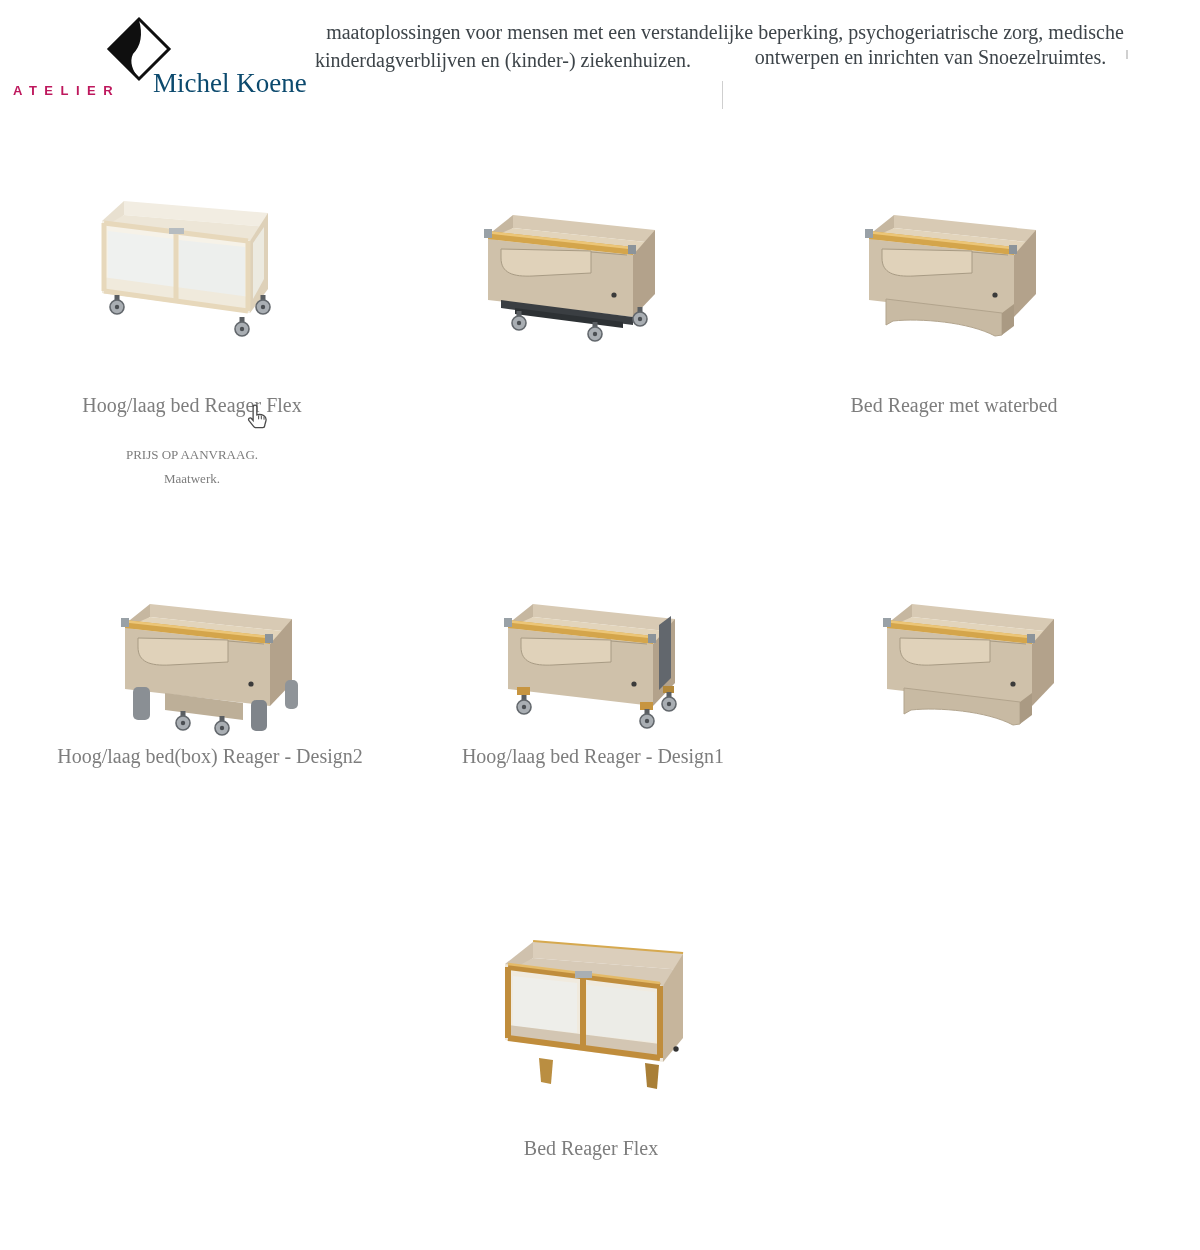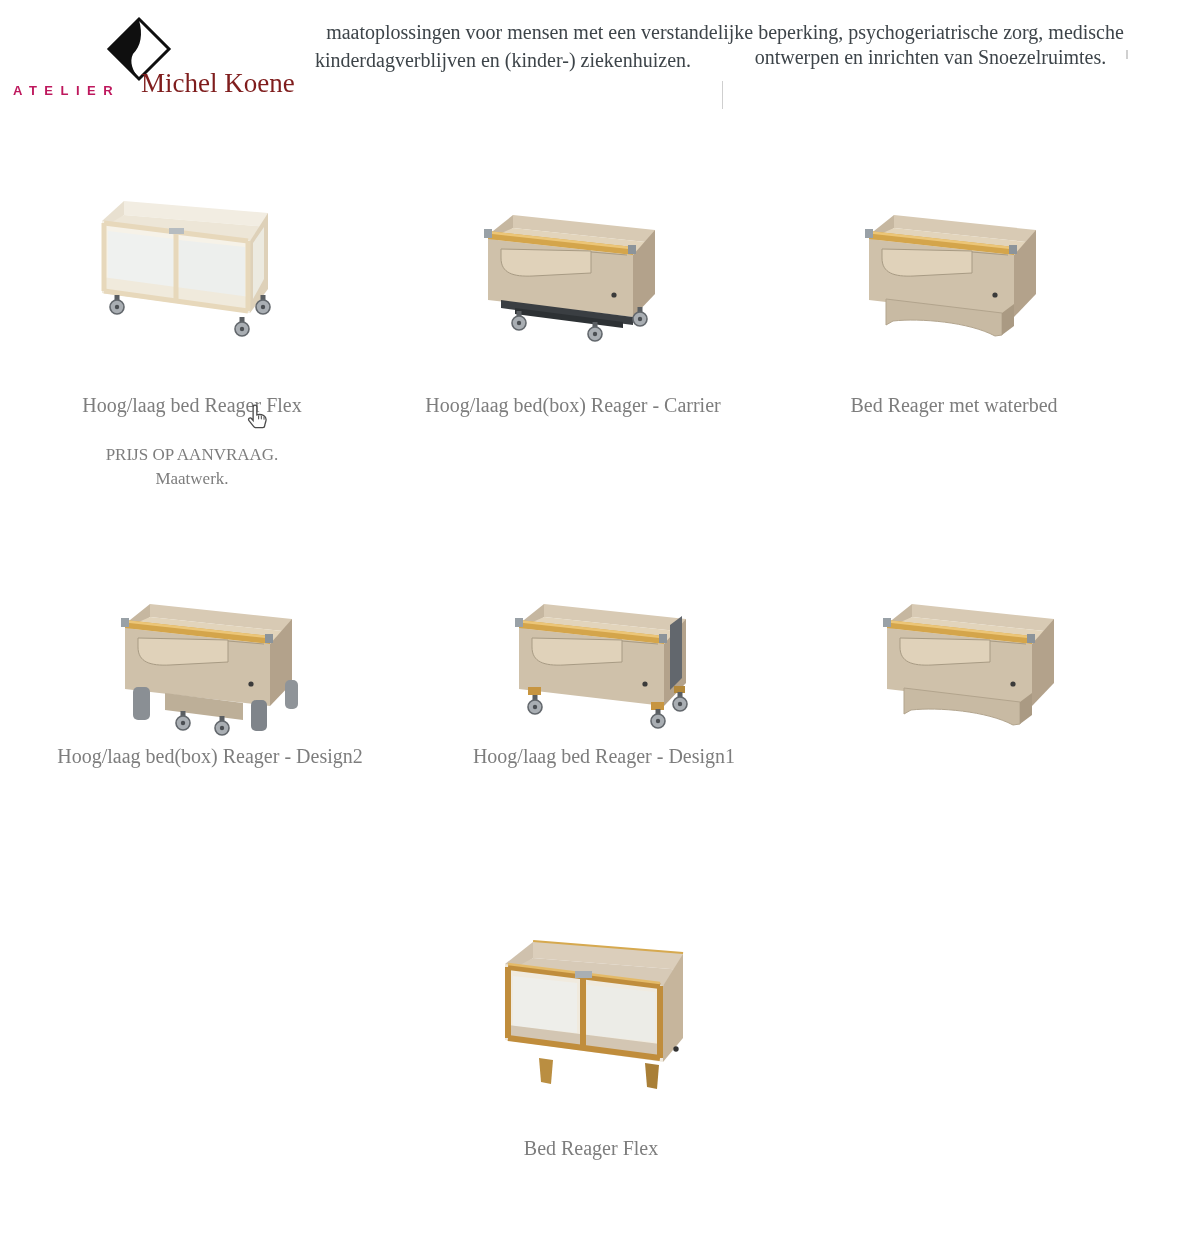--- a/index.html
+++ b/index.html
@@ -8,22 +8,22 @@
     font-family:"Liberation Serif", serif;
   }
   
   .logo{position:absolute;left:106px;top:16px;}
   .atelier{
     position:absolute;left:13px;top:83px;
     font-family:"Liberation Sans", sans-serif;font-weight:700;
     font-size:13px;letter-spacing:7.5px;color:#be185d;white-space:nowrap;
   }
   .brandname{
-    position:absolute;left:141px;top:68px;
-    font-size:27px;color:#7f1d1d;white-space:nowrap;
+    position:absolute;left:153px;top:68px;
+    font-size:27px;color:#0c4a6e;white-space:nowrap;
   }
   
   .h-line1{position:absolute;left:280px;top:21px;width:890px;text-align:center;
     font-size:20px;color:#3d4449;}
   .h-line2a{position:absolute;left:293px;top:49px;width:420px;text-align:center;
     font-size:20px;color:#3d4449;}
   .h-line2b{position:absolute;left:733px;top:46px;width:395px;text-align:center;
     font-size:20px;color:#3d4449;}
   .h-divider{position:absolute;left:722px;top:81px;width:1px;height:28px;background:#cfcfcf;}
   .h-caret{position:absolute;left:1126px;top:50px;width:2px;height:9px;background:#bcbcbc;opacity:.7;}
@@ -31,26 +31,26 @@
   .card{position:absolute;text-align:center;}
   .card .p-title{
     position:absolute;left:0;width:100%;
     font-size:20px;color:#7d7d7d;line-height:1.2;cursor:pointer;
   }
   .r1{height:310px;} .r2{height:230px;text-align:center;} .r3{height:240px;}
   .r1 .p-title{top:208px;}
   .r2 .p-title{top:164px;}
   .r3 .p-title{top:206px;}
   .price{position:absolute;top:258px;left:0;width:100%;
-    font-size:17px;color:#7d7d7d;line-height:24px;}
+    font-size:13px;color:#7d7d7d;line-height:24px;}
   #c1{left:27px;top:185px;width:330px;text-decoration:underline;}
   #c2{left:408px;top:185px;width:330px;}
   #c3{left:789px;top:185px;width:330px;}
   #c4{left:45px;top:580px;width:330px;}
-  #c5{left:439px;top:580px;width:330px;}
+  #c5{left:428px;top:580px;width:330px;}
   #c6{left:807px;top:580px;width:330px;}
   #c7{left:426px;top:930px;width:330px;}
   .bed{display:block;margin:0 auto;cursor:pointer;}
   #c2 .bed,#c3 .bed{margin-top:6px;}
   
   .hand-cursor{position:absolute;left:246px;top:403px;}
 </style>
 </head>
 <body>
 
@@ -125,21 +125,20 @@
 
 <div class="card r1" id="c2">
   <svg class="bed" width="260" height="152" viewBox="0 0 260 152">
     <use href="#box-body"></use>
     <polygon points="58,109 190,126 190,134 58,117" fill="#3a3e42"></polygon>
     <polygon points="72,117 180,131 180,137 72,123" fill="#2d3134"></polygon>
     <use href="#caster" x="76" y="132"></use>
     <use href="#caster" x="152" y="143"></use>
     <use href="#caster" x="197" y="128"></use>
   </svg>
-  <div class="p-title">Hoog/laag bed(box) Reager - Carrier</div>
 </div>
 
 <div class="card r1" id="c3">
   <svg class="bed" width="260" height="152" viewBox="0 0 260 152">
     <use href="#box-body"></use>
     <path d="M62,108 L178,122 L178,144 L171,145 C145,131 96,127 69,130 L62,134 Z" fill="#c8baa3" stroke="#b2a48d" stroke-width="1"></path>
     <polygon points="178,122 190,113 190,135 178,144" fill="#aa9a83"></polygon>
   </svg>
   <div class="p-title">Bed Reager met waterbed</div>
 </div>

